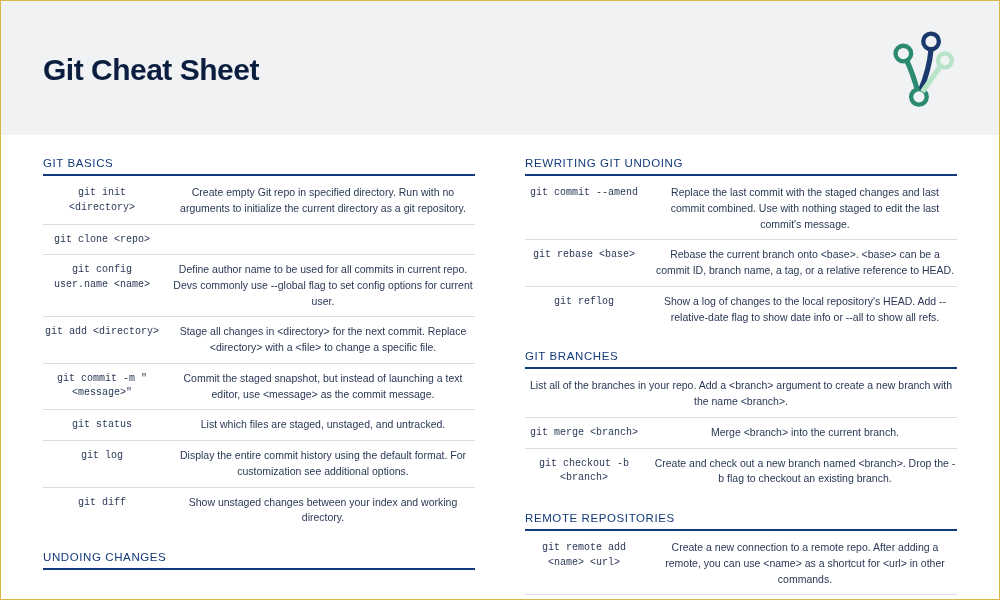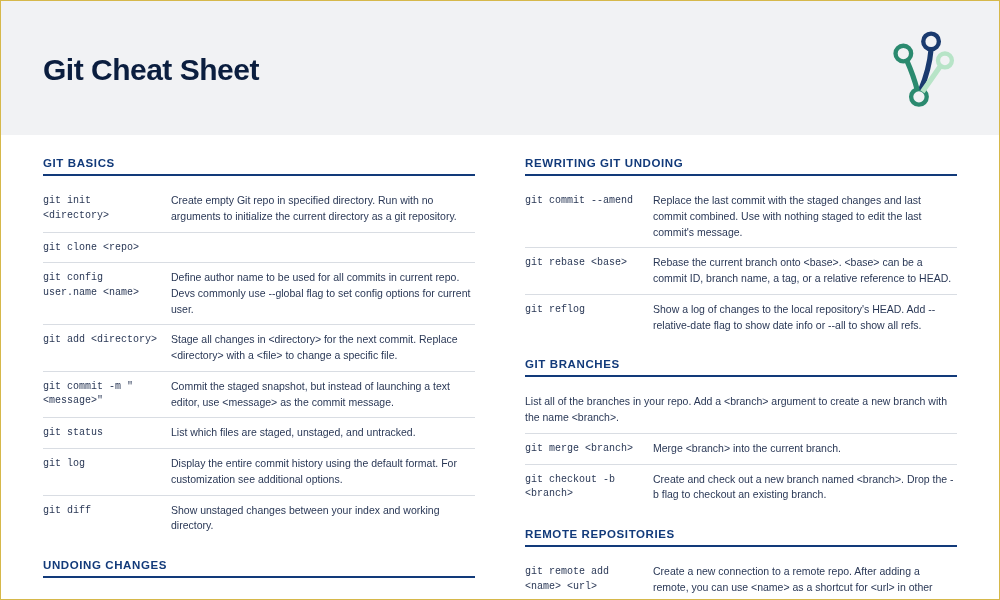--- a/index.html
+++ b/index.html
@@ -36,32 +36,33 @@
     flex: 1;
     padding: 22px 42px 0 42px;
     display: flex;
     gap: 50px;
     overflow: hidden;
   }
   .col { flex: 1; min-width: 0; }
   .section { margin-bottom: 18px; }
   .sec-title {
     font-size: 11.5px;
-    font-weight: 700;
+    font-weight: 400;
     letter-spacing: 0.6px;
     color: #123a7a;
     padding-bottom: 5px;
     border-bottom: 2px solid #123a7a;
-    margin-bottom: 10px;
+    margin-bottom: 2px;
   }
   .row {
     display: flex;
     border-bottom: 1px solid #d9dde3;
     padding: 7px 0 7px 0;
     gap: 10px;
+    text-align: center;
   }
   .row:last-child { border-bottom: none; }
   .cmd {
     width: 118px;
     flex-shrink: 0;
     font-family: "Courier New", Courier, monospace;
     font-size: 10px;
     color: #2a3856;
     line-height: 1.45;
     padding-top: 1px;

